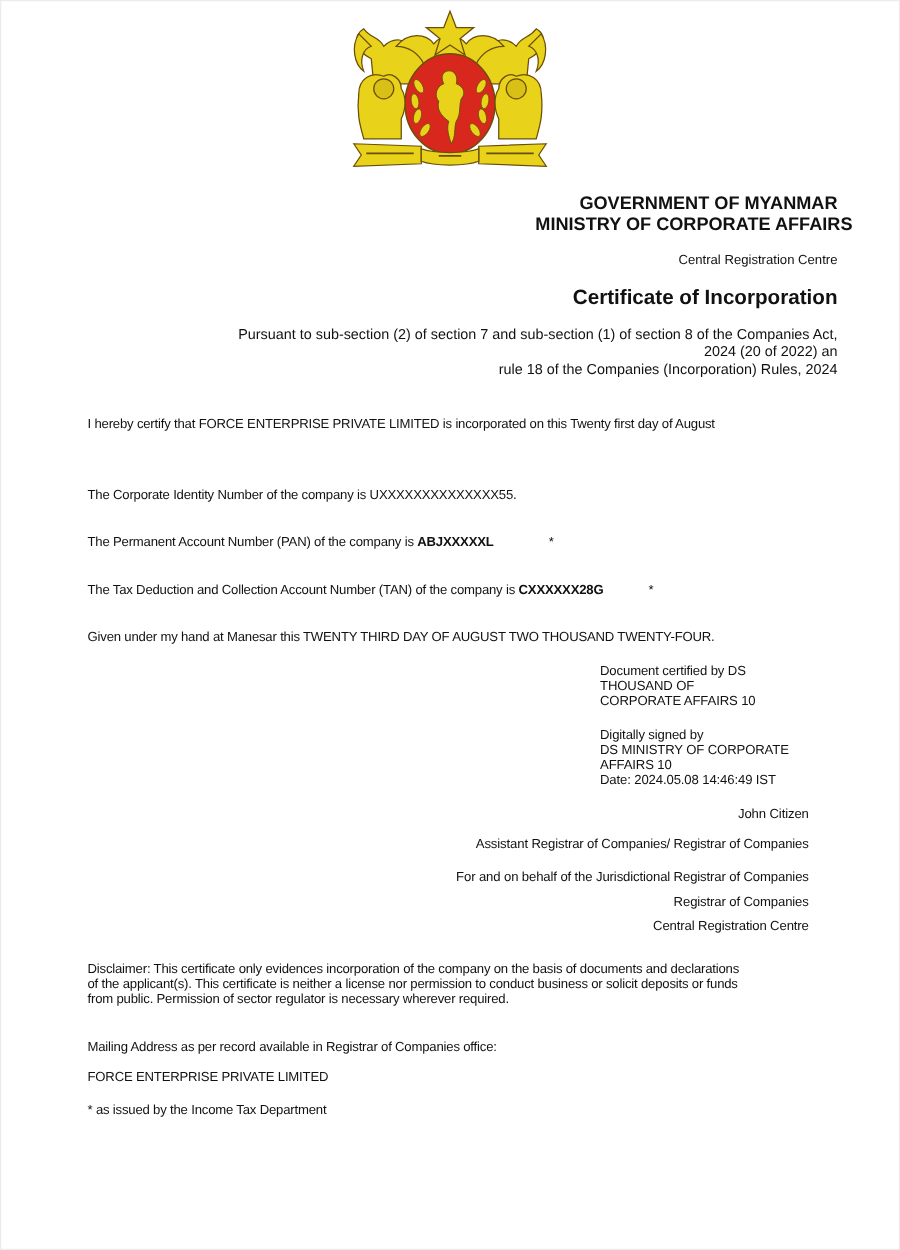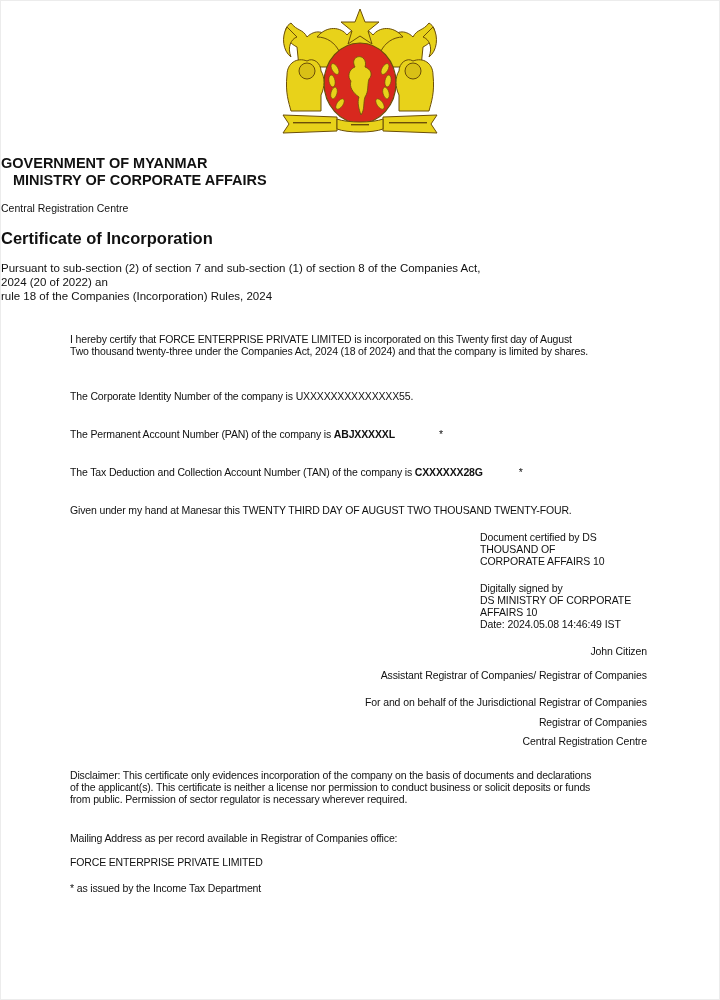--- a/index.html
+++ b/index.html
@@ -27,21 +27,21 @@
       position: absolute;
       left: 276px;
       top: 6px;
       width: 166px;
       height: 130px;
     }
     .center {
       position: absolute;
       left: 0;
       width: 669px;
-      text-align: left;
+      text-align: right;
     }
     .gov-line {
       font-weight: bold;
       font-size: 14.5px;
       line-height: 17px;
       letter-spacing: 0px;
     }
     .sub-centre {
       font-size: 10.5px;
     }
@@ -140,21 +140,20 @@
   <div class="center gov-line" style="top:154px;">GOVERNMENT OF MYANMAR</div>
   <div class="center gov-line" style="top:171px;padding-left:12px;">MINISTRY OF CORPORATE AFFAIRS</div>
   <div class="center sub-centre" style="top:201px;">Central Registration Centre</div>
   <div class="center title" style="top:228px;">Certificate of Incorporation</div>
   <div class="center pursuant" style="top:260px;">Pursuant to sub-section (2) of section 7 and sub-section (1) of section 8 of the Companies Act,</div>
   <div class="center pursuant" style="top:274px;">2024 (20 of 2022) an</div>
   <div class="center pursuant" style="top:288px;">rule 18 of the Companies (Incorporation) Rules, 2024</div>
 
   <div class="para" style="top:332px;">
     <div>I hereby certify that FORCE ENTERPRISE PRIVATE LIMITED is incorporated on this Twenty first day of August</div>
-    <div>Two thousand twenty-three under the Companies Act, 2024 (18 of 2024) and that the company is limited by shares.</div>
   </div>
 
   <div class="para" style="top:389px;">
     <span>The Corporate Identity Number of the company is </span><span>UXXXXXXXXXXXXXX55</span><span>.</span>
   </div>
 
   <div class="para" style="top:427px;">
     <span>The Permanent Account Number (PAN) of the company is </span><b>ABJXXXXXL</b><span class="star-mark" style="margin-left:44px;">*</span>
   </div>
 

